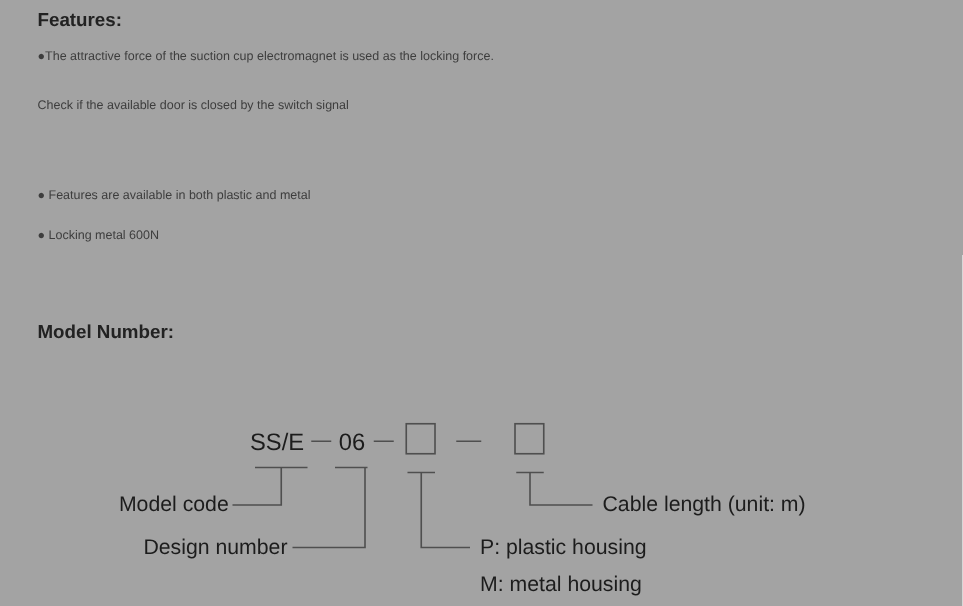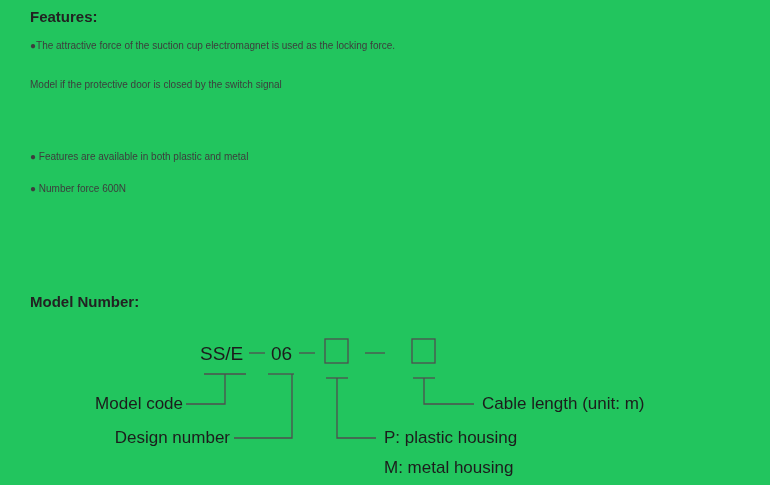--- a/index.html
+++ b/index.html
@@ -7,21 +7,21 @@
     width: 770px;
     height: 485px;
     background: #ffffff;
     font-family: "Liberation Sans", sans-serif;
     overflow: hidden;
   }
   .page {
     position: relative;
     width: 770px;
     height: 485px;
-    background: #22c55e;
+    background: #a3a3a3;
   }
   .heading {
     position: absolute;
     left: 30px;
     font-size: 15px;
     font-weight: bold;
     color: #222222;
     line-height: 1.2;
   }
   .feature-line {
@@ -31,42 +31,42 @@
     color: #3d3d3d;
     line-height: 1.25;
     white-space: nowrap;
   }
   .features-heading { top: 8px; }
   .fl-0 { top: 40px; }
   .fl-1 { top: 79px; }
   .fl-2 { top: 117px; }
   .fl-3 { top: 151px; }
   .fl-4 { top: 183px; }
-  .model-heading { top: 257px; margin-top: 36px; }
+  .model-heading { top: 257px; }
   .diagram-svg {
     position: absolute;
     left: 0;
     top: 325px;
     width: 770px;
     height: 160px;
   }
   .diag-stroke { stroke: #4f4f4f; stroke-width: 1.3; fill: none; }
   .diag-text   { fill: #1c1c1c; font-family: "Liberation Sans", sans-serif; }
 </style>
 </head>
 <body>
 
 <div class="page">
 
   <div class="heading features-heading">Features:</div>
 
   <p class="feature-line fl-0">●The attractive force of the suction cup electromagnet is used as the locking force.</p>
-  <p class="feature-line fl-1">Model if the protective door is closed by the switch signal</p>
+  <p class="feature-line fl-1">Check if the available door is closed by the switch signal</p>
   <p class="feature-line fl-3">● Features are available in both plastic and metal</p>
-  <p class="feature-line fl-4">● Number force 600N</p>
+  <p class="feature-line fl-4">● Locking metal 600N</p>
 
   <div class="heading model-heading">Model Number:</div>
 
   <svg class="diagram-svg" viewBox="0 0 770 160">
 
     <text class="diag-text" x="200" y="35" font-size="19">SS/E</text>
 
     <line class="diag-stroke" x1="249" y1="28" x2="265" y2="28"></line>
 
     <text class="diag-text" x="271" y="35" font-size="19">06</text>

